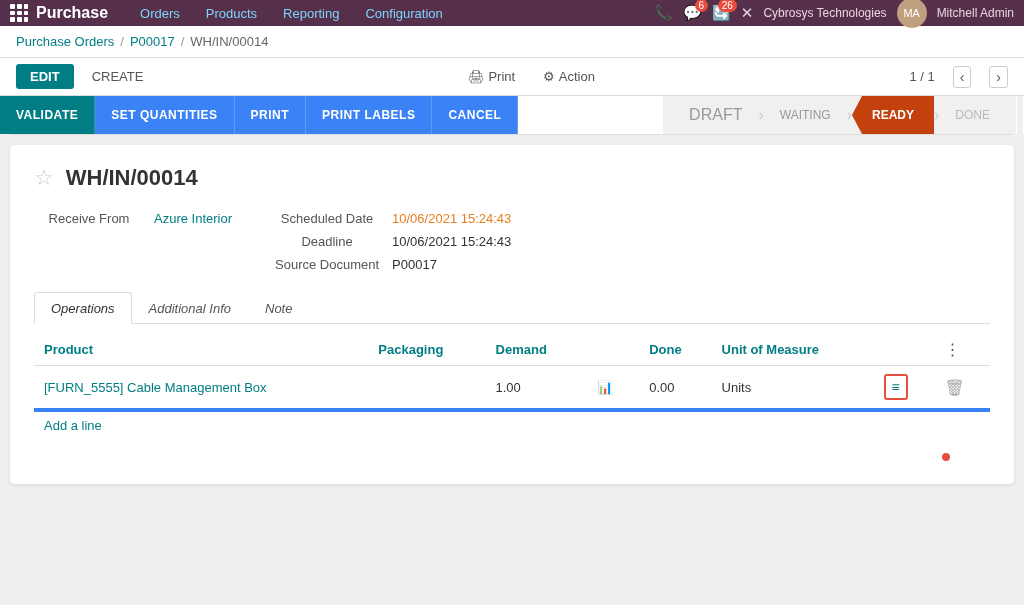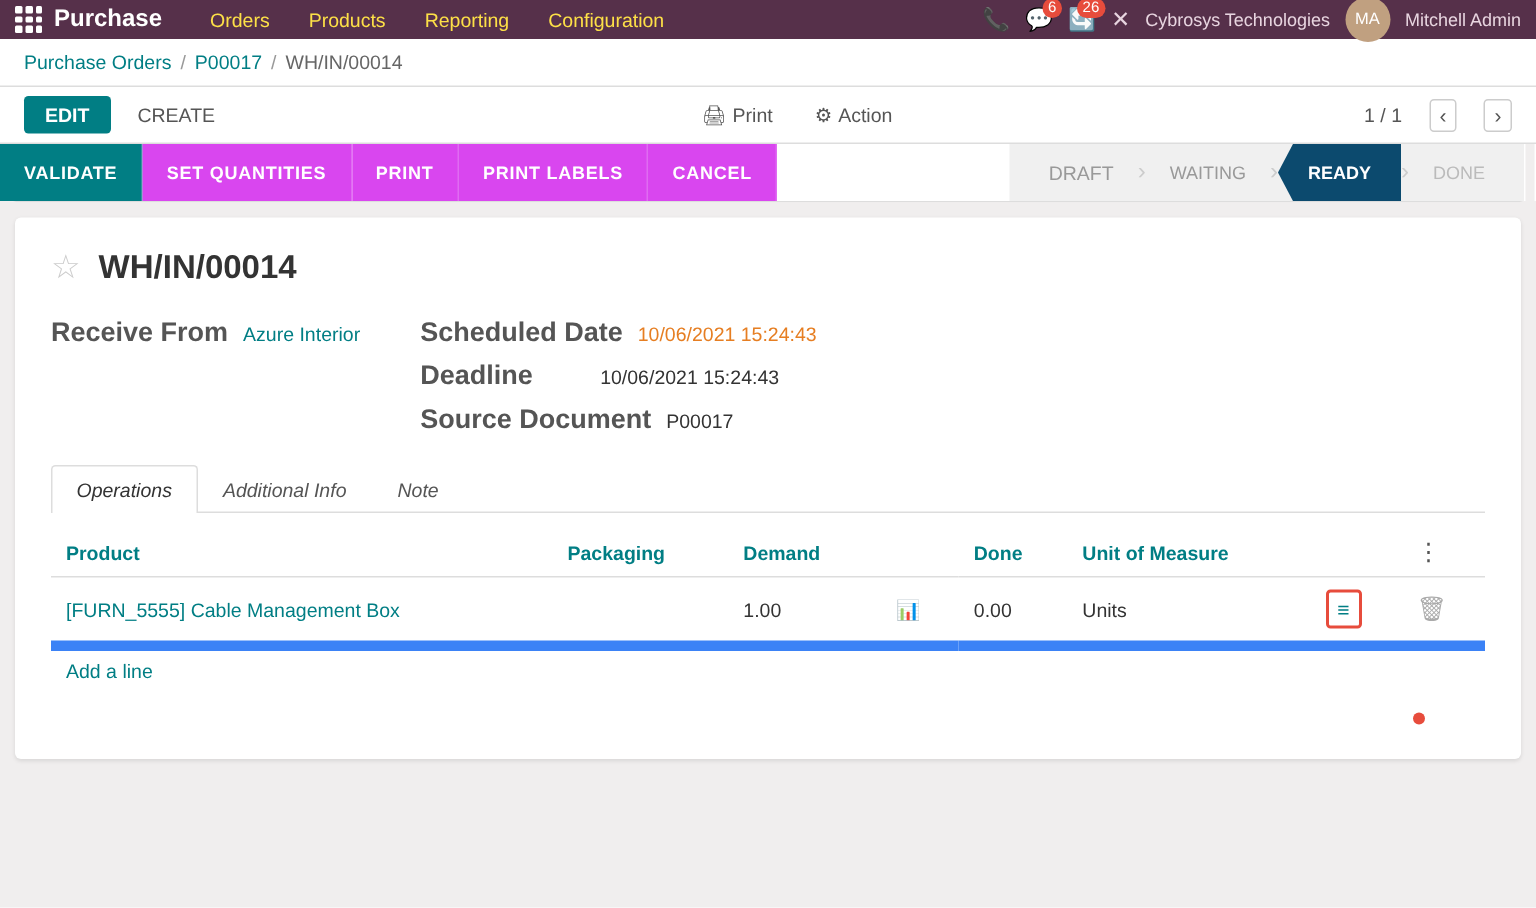--- a/index.html
+++ b/index.html
@@ -27,21 +27,21 @@
       color: #fff;
       margin-right: 20px;
     }
     .top-nav .nav-links {
       display: flex;
       gap: 2px;
       flex: 1;
     }
     .top-nav .nav-link {
       padding: 4px 12px;
-      color: #fde047;
+      color: #7dd3fc;
       cursor: pointer;
       border-radius: 3px;
       font-size: 13px;
     }
     .top-nav .nav-right {
       display: flex;
       align-items: center;
       gap: 10px;
       color: #e8d5e0;
     }
@@ -146,21 +146,21 @@
     .pag-btn {
       background: transparent;
       border: 1px solid #ccc;
       padding: 2px 6px;
       cursor: pointer;
       border-radius: 3px;
       font-size: 14px;
       color: #555;
     }
     .action-btn {
-      background: #d946ef;
+      background: #3b82f6;
       color: #fff;
       border: none;
       padding: 10px 16px;
       cursor: pointer;
       font-size: 12px;
       font-weight: 600;
       letter-spacing: 0.5px;
       border-right: 1px solid rgba(255,255,255,0.2);
     }
     .action-btn.validate { background: #017e84; }
@@ -220,21 +220,21 @@
     }
 
     
     .fields-row {
       display: flex;
       gap: 40px;
       margin-bottom: 20px;
     }
     .field-group { display: flex; flex-direction: column; gap: 8px; }
     .field-item { display: flex; align-items: baseline; gap: 10px; }
-    .field-label { font-weight: 700; color: #555; font-size: 18px; min-width: 110px; }
+    .field-label { font-weight: 400; color: #555; font-size: 13px; min-width: 110px; text-align: center; }
     .field-value { color: #333; font-size: 13px; }
     .field-value.link { color: #017e84; cursor: pointer; }
     .field-value.orange { color: #e67e22; }
 
     
     .tabs {
       display: flex;
       border-bottom: 1px solid #ddd;
       margin-bottom: 10px;
       font-style: italic;
@@ -260,21 +260,21 @@
     .data-table { width: 100%; border-collapse: collapse; font-size: 13px; }
     .data-table th {
       text-align: left;
       padding: 6px 10px;
       color: #017e84;
       font-weight: 600;
       border-bottom: 1px solid #ddd;
     }
     .data-table td {
       padding: 8px 10px;
-      border-bottom: 7px solid #3b82f6;
+      border-bottom: 4px solid #3b82f6;
       color: #333;
     }
 
     .add-line { color: #017e84; cursor: pointer; font-size: 13px; padding: 6px 10px; display: inline-block; }
 
     .forecast-icon {
       color: #017e84;
       cursor: pointer;
       margin-left: 4px;
     }
@@ -382,25 +382,25 @@
 <div class="action-status-row">
   <div style="display:flex;">
     <button class="action-btn validate">VALIDATE</button>
     <button class="action-btn">SET QUANTITIES</button>
     <button class="action-btn">PRINT</button>
     <button class="action-btn">PRINT LABELS</button>
     <button class="action-btn">CANCEL</button>
   </div>
   <div style="flex:1;"></div>
   <div class="status-pipeline">
-    <span class="status-step done-step" style="padding:0 16px; font-size:13px; color:#999; position:relative; display:flex; align-items:center; height:38px;">DRAFT</span>
+    <span class="status-step done-step" style="padding:0 16px; font-size:16px; color:#999; position:relative; display:flex; align-items:center; height:38px;">DRAFT</span>
     <span style="color:#ccc; font-size:16px;">›</span>
     <span class="status-step done-step" style="padding:0 16px; font-size:12px; color:#999; position:relative; display:flex; align-items:center; height:38px;">WAITING</span>
     <span style="color:#ccc; font-size:16px;">›</span>
-    <span style="background:#0c4a6e; color:#fff; padding: 0 20px; font-size:12px; display:flex; align-items:center; height:38px; font-weight:600; clip-path: polygon(10px 0, 100% 0, calc(100% - 0px) 50%, 100% 100%, 10px 100%, 0 50%);">READY</span>
+    <span style="background:#c2410c; color:#fff; padding: 0 20px; font-size:12px; display:flex; align-items:center; height:38px; font-weight:600; clip-path: polygon(10px 0, 100% 0, calc(100% - 0px) 50%, 100% 100%, 10px 100%, 0 50%);">READY</span>
     <span style="color:#ccc; font-size:16px;">›</span>
     <span class="status-step" style="padding:0 16px; font-size:12px; color:#bbb; display:flex; align-items:center; height:38px;">DONE</span>
   </div>
   <div style="width:8px; background:#fff; display:flex; align-items:center; justify-content:center;">
     <div style="width:6px; background:#f0eeee;height:100%;"></div>
   </div>
 </div>
 
 <div class="content-area">
   <div class="card">

